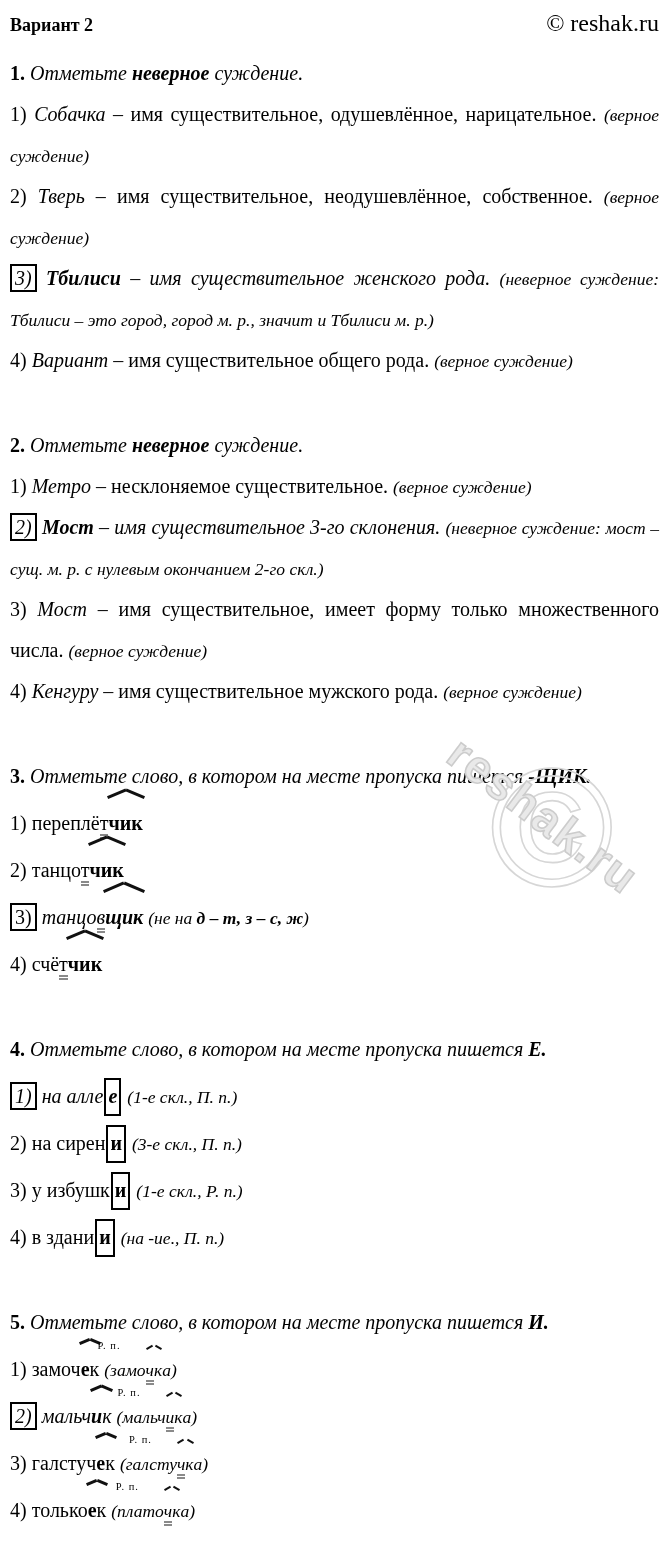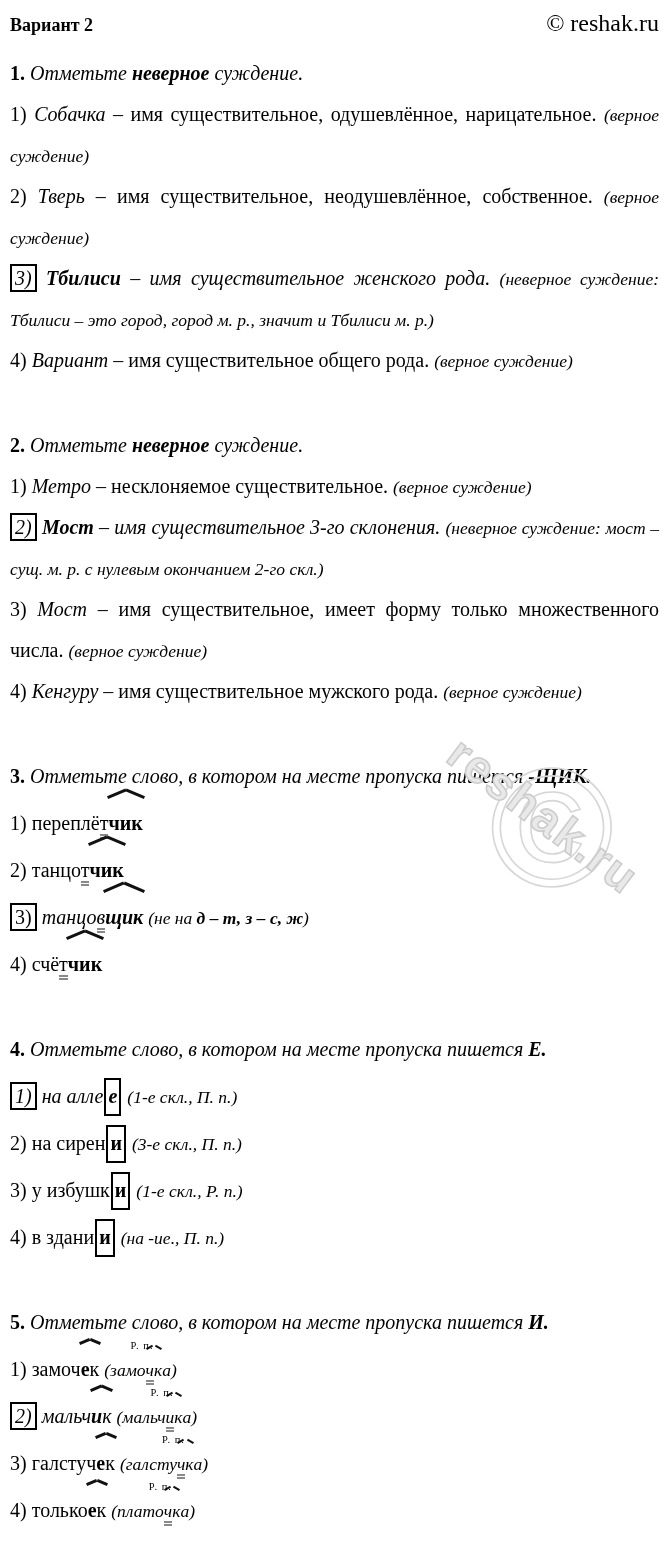--- a/index.html
+++ b/index.html
@@ -40,21 +40,20 @@
 
   .hat-sm{position:relative;display:inline-block;}
   .hat-sm::before,.hat-sm::after{content:"";position:absolute;top:-5px;width:42%;height:2px;background:#111;}
   .hat-sm::before{left:6%;transform-origin:0 100%;transform:rotate(-30deg);}
   .hat-sm::after{right:6%;transform-origin:100% 100%;transform:rotate(30deg);}
 
   .case-label{
     position:absolute;top:-18px;left:-48px;
     font-size:10.5px;font-style:normal;font-weight:normal;white-space:nowrap;
     letter-spacing:1px;
-    margin-left:33px;
   }
 
   .wm{position:absolute;top:718px;right:0;width:205px;height:196px;overflow:visible;}
   .wm-text{
     position:absolute;top:8px;left:6px;
     transform:rotate(37deg);transform-origin:0 0;
     font-family:"Liberation Sans", sans-serif;font-weight:bold;
     font-size:46px;letter-spacing:2px;white-space:nowrap;
     color:rgba(255,255,255,0);-webkit-text-stroke:1.6px #cccccc;
     text-shadow:0 0 0 #e9e9e9;

